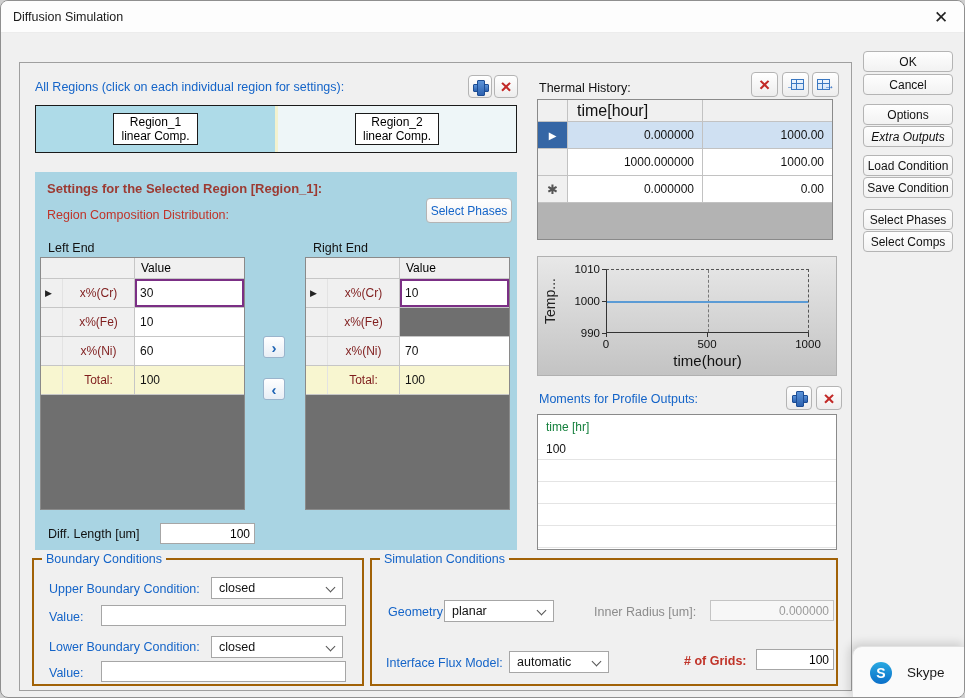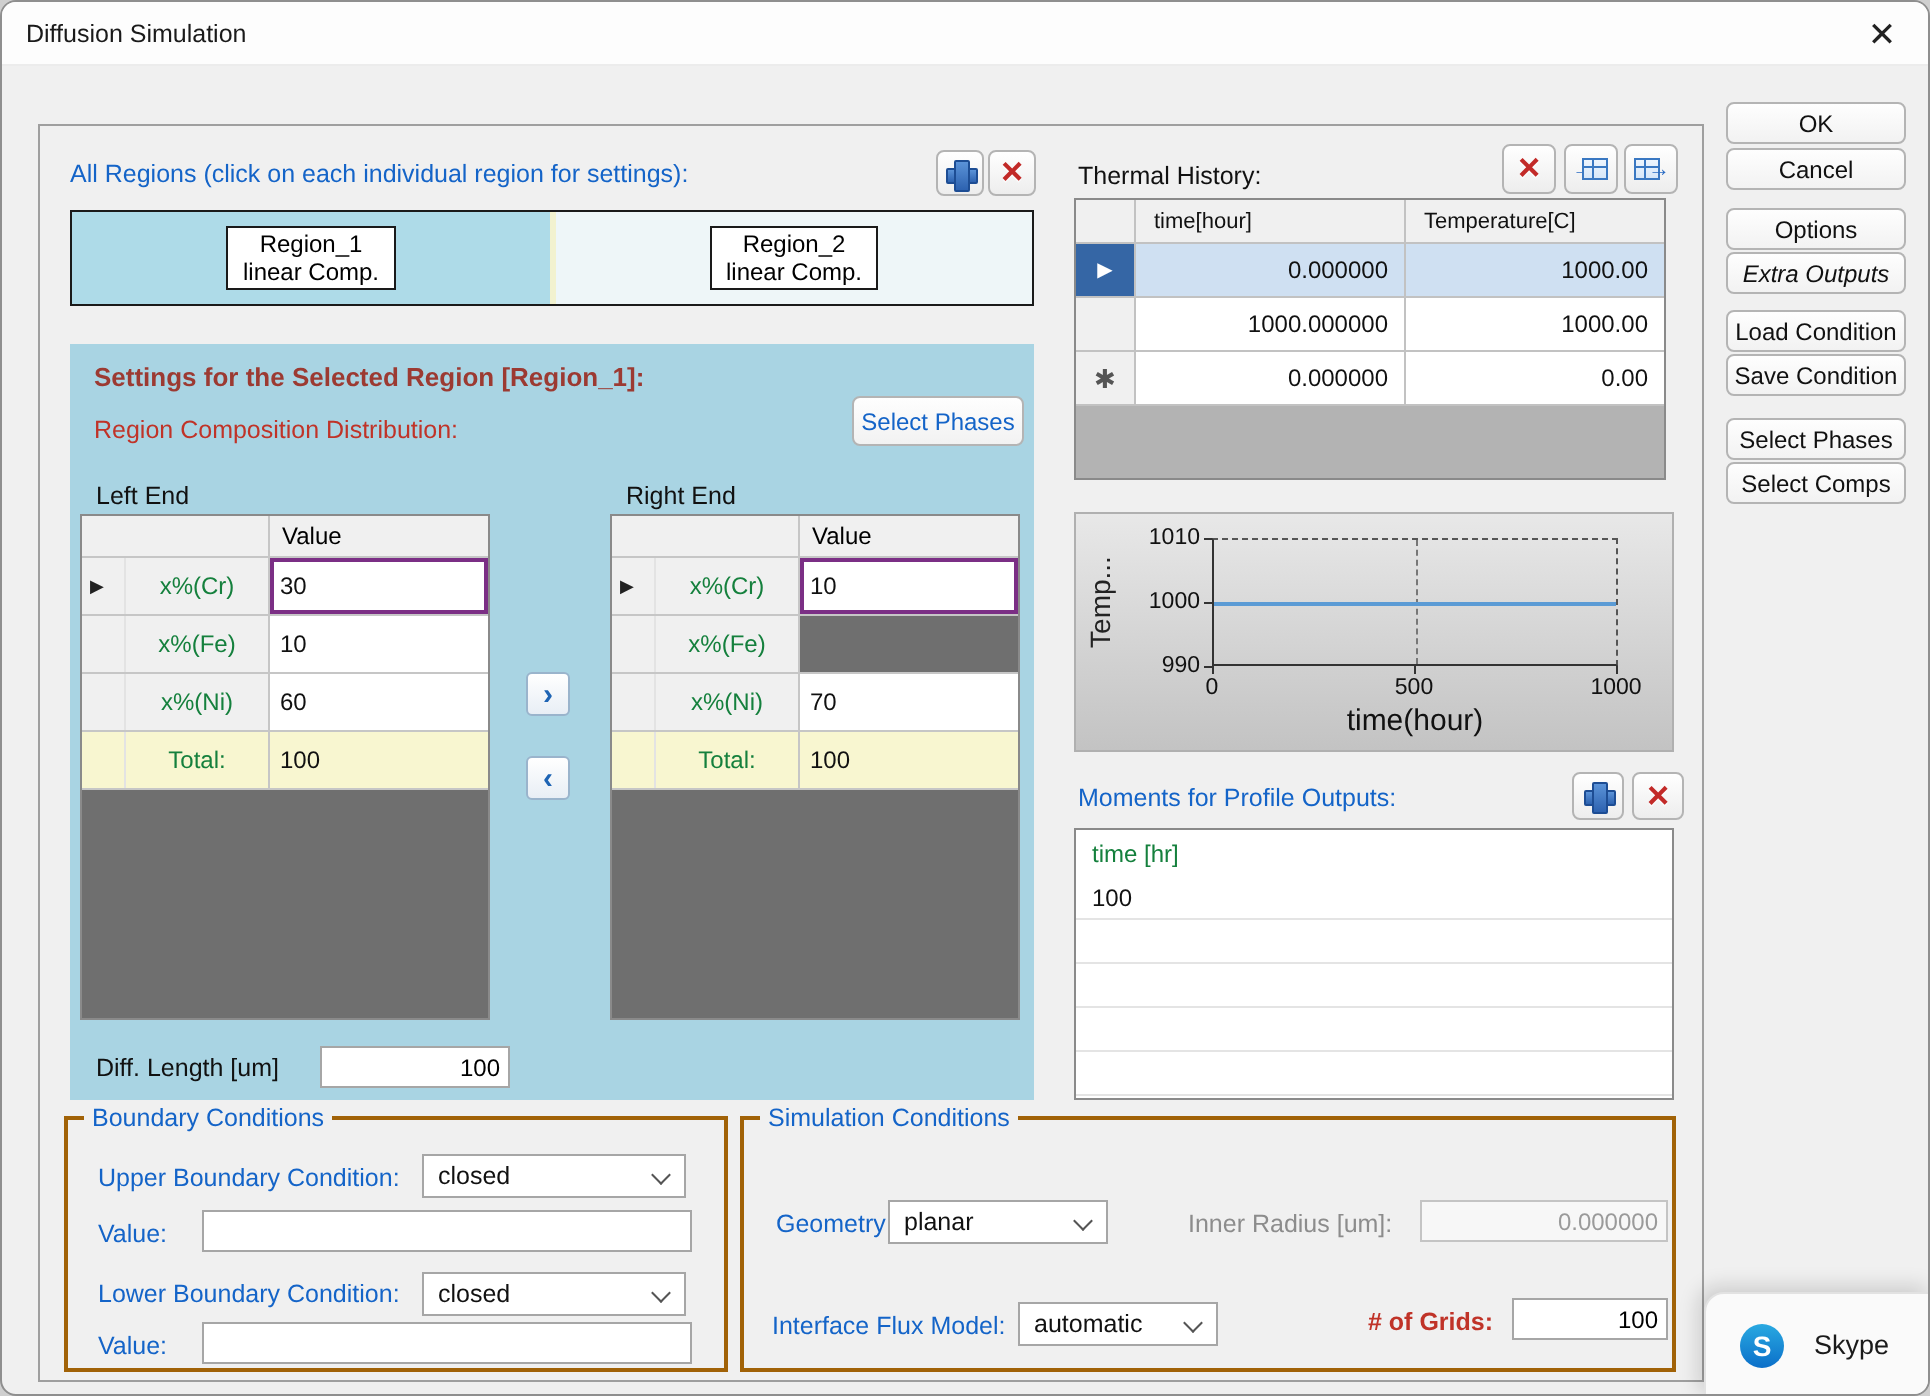--- a/index.html
+++ b/index.html
@@ -50,41 +50,41 @@
                    border-right:1.6px solid #555; border-bottom:1.6px solid #555; transform:rotate(45deg); }
   .btn { background:linear-gradient(#fefefe,#f2f2f2); border:1px solid #b4b4b4; border-radius:4px;
          font-size:12px; color:#111; display:flex; align-items:center; justify-content:center; font-family:inherit; }
   
   .ctable { position:absolute; width:205px; height:253px; background:#6f6f6f; border:1px solid #8a8a8a; }
   .crow { display:flex; width:100%; border-bottom:1px solid #c6c6c6; }
   .crow.hdr { height:21px; } .crow.data { height:29px; }
   .c-gut { width:22px; background:#f0f0f0; border-right:1px solid #e3e3e3; display:flex; align-items:center; padding-left:4px;
            font-size:9px; color:#222; }
   .c-lbl { width:72px; background:#f0f0f0; border-right:1px solid #c6c6c6; display:flex; align-items:center;
-           justify-content:center; font-size:12px; color:#15803d; }
+           justify-content:center; font-size:12px; color:#7f1d1d; }
   .c-val { width:109px; background:#fff; display:flex; align-items:center; padding-left:5px; font-size:12px; color:#111; }
   .crow.hdr .c-h1 { width:94px; background:#f0f0f0; border-right:1px solid #c6c6c6; }
   .crow.hdr .c-h2 { width:109px; background:#f0f0f0; display:flex; align-items:center; padding-left:6px; font-size:12px; }
   .sel-cell { box-shadow:inset 0 0 0 2px #7b2f85; }
   .total .c-gut,.total .c-lbl,.total .c-val { background:#f8f6d0; }
   .chev-btn { position:absolute; width:22px; height:22px; background:linear-gradient(#ffffff,#e8eef5);
               border:1px solid #9ab4cc; border-radius:3px; display:flex; align-items:center; justify-content:center;
               color:#1e64b4; font-size:15px; font-weight:bold; line-height:1; }
   .txt { position:absolute; height:21px; border:1px solid #a6a6a6; background:#fff; font-size:12px;
          font-family:inherit; padding:0 4px; }
   .txt.right { text-align:right; }
   
   .ttable { position:absolute; left:517px; top:36px; width:296px; height:141px; background:#b3b3b3; border:1px solid #8a8a8a; }
   .trow { display:flex; width:100%; border-bottom:1px solid #c2c2c2; }
   .trow.hdr { height:22px; background:#f0f0f0; }
   .trow.data { height:27px; background:#fff; }
   .t-gut { width:30px; background:#f0f0f0; border-right:1px solid #c2c2c2; display:flex; align-items:center; justify-content:center; }
   .t-c1 { width:135px; border-right:1px solid #c2c2c2; display:flex; align-items:center; }
   .t-c2 { width:129px; display:flex; align-items:center; }
-  .trow.hdr .t-c1,.trow.hdr .t-c2 { padding-left:9px; font-size:11px; color:#111; }
+  .trow.hdr .t-c1,.trow.hdr .t-c2 { padding-left:9px; font-size:16px; color:#111; }
   .trow.data .t-c1,.trow.data .t-c2 { justify-content:flex-end; padding-right:8px; font-size:12px; color:#111; }
   .trow.data.selected .t-c1,.trow.data.selected .t-c2 { background:#cfe0f2; }
   .t-gut.selected { background:#3566a5; color:#fff; font-size:10px; }
   .t-star { color:#555; font-size:13px; }
   
   .chart { position:absolute; left:517px; top:193px; width:300px; height:120px;
            background:linear-gradient(#e8e8e8,#c3c3c3); border:1px solid #b0b0b0; }
   .plot { position:absolute; left:68px; top:12px; width:203px; height:64px;
           border-left:1px solid #333; border-bottom:1px solid #333; border-top:1px dashed #555; border-right:1px dashed #555; }
   .vline { position:absolute; left:50%; top:0; width:0; height:100%; border-left:1px dashed #777; }
@@ -236,21 +236,20 @@
     </div>
     <div class="tool-btn" style="left:792px;top:9px;width:27px;height:25px;">
       <span class="grid-ic" style="margin-right:4px;"></span>
       <span class="io-arrow" style="right:3px;top:7px;">→</span>
     </div>
 
     <div class="ttable">
       <div class="trow hdr">
         <div class="t-gut"></div>
         <div class="t-c1">time[hour]</div>
-        <div class="t-c2">Temperature[C]</div>
       </div>
       <div class="trow data selected">
         <div class="t-gut selected">▶</div>
         <div class="t-c1">0.000000</div>
         <div class="t-c2">1000.00</div>
       </div>
       <div class="trow data">
         <div class="t-gut"></div>
         <div class="t-c1">1000.000000</div>
         <div class="t-c2">1000.00</div>

